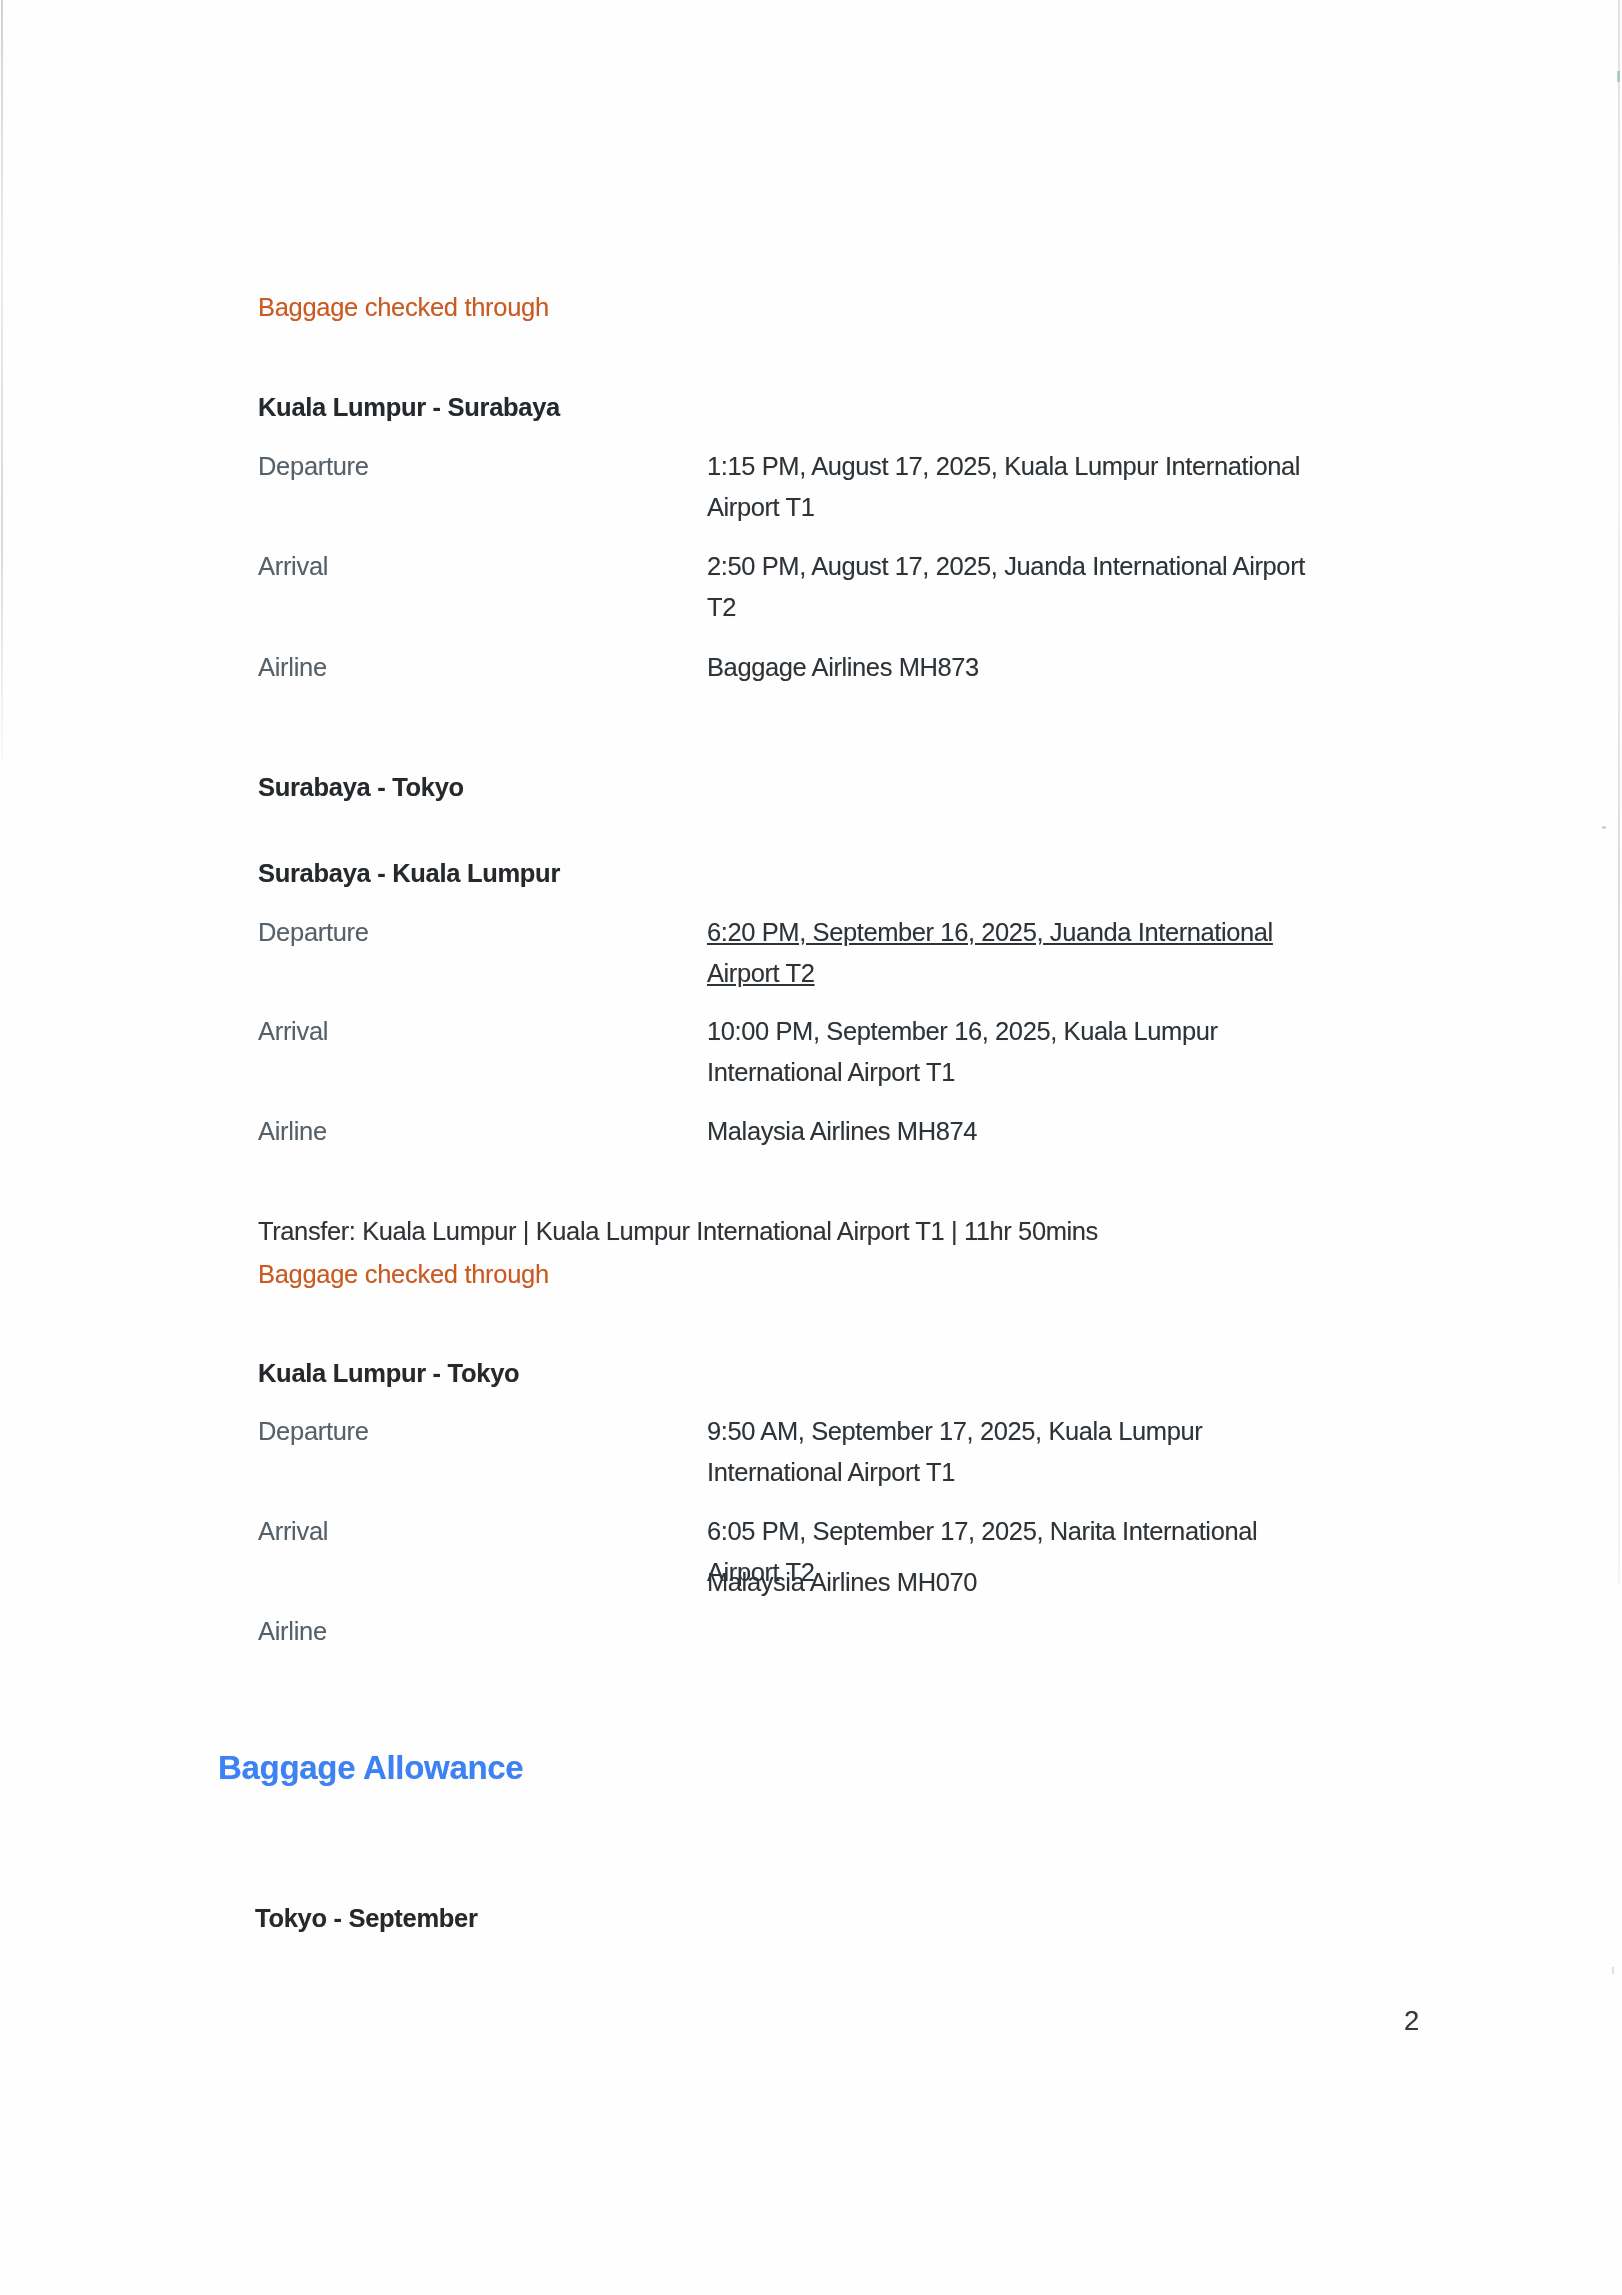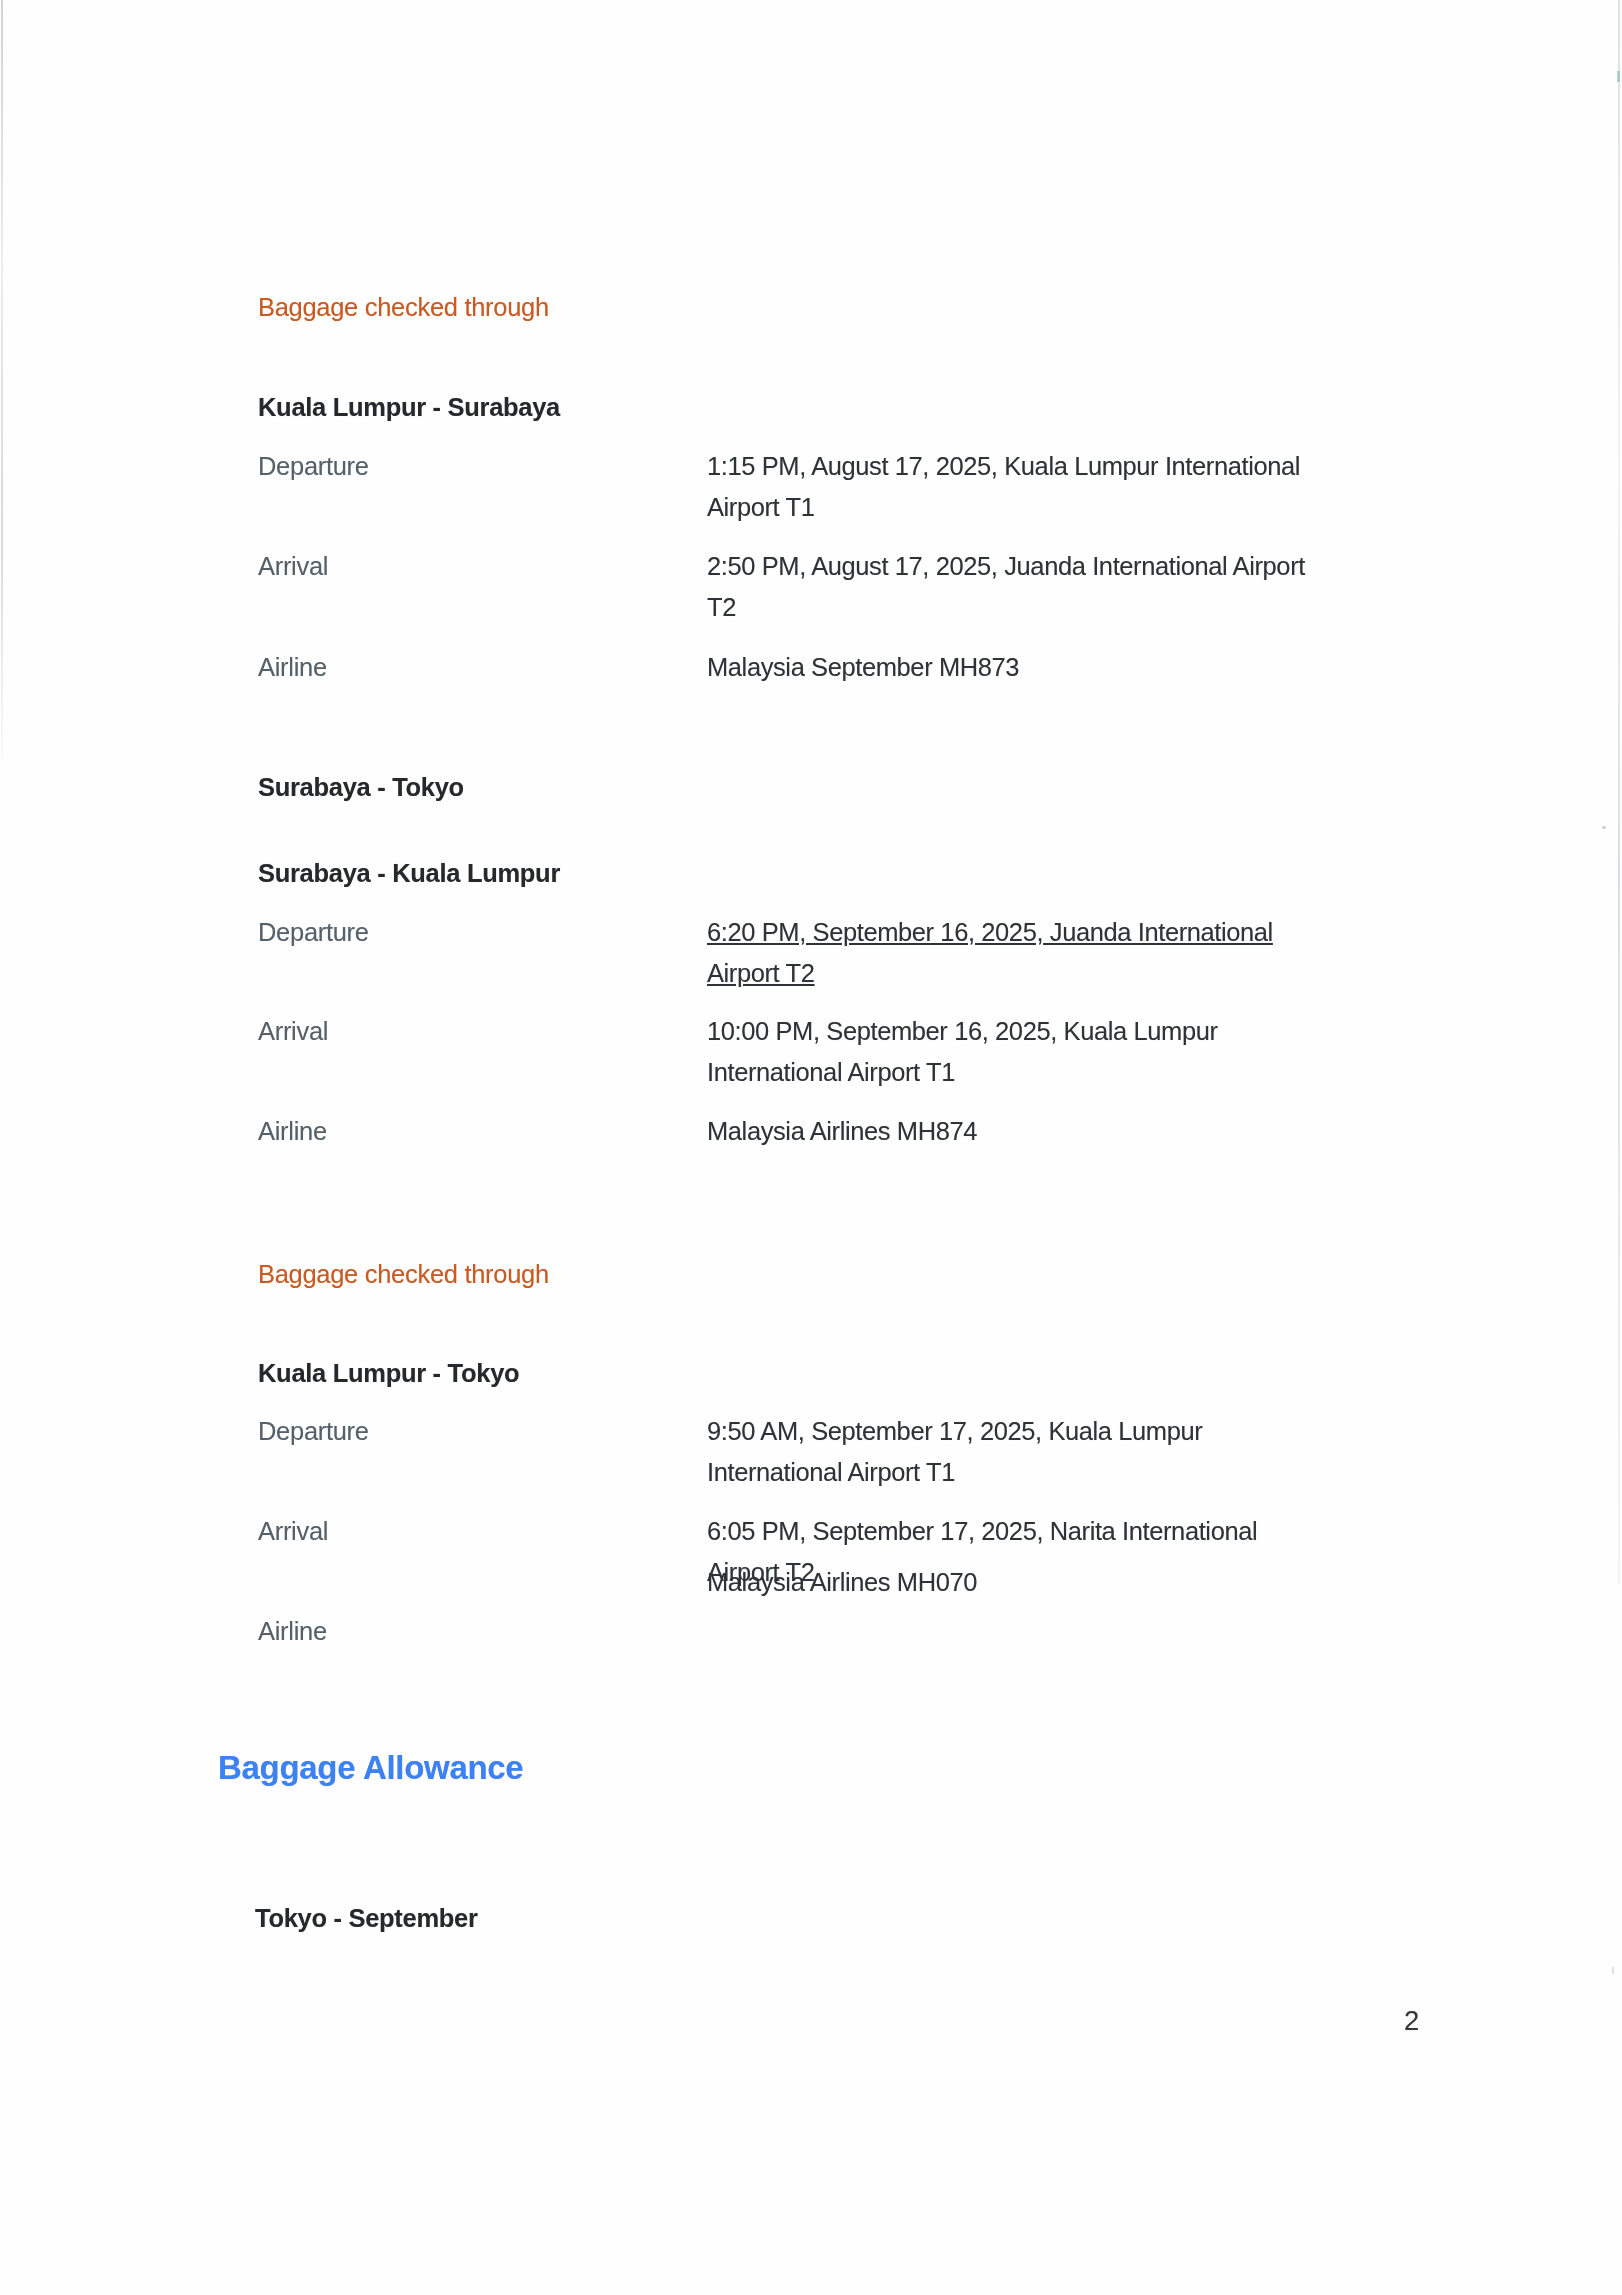--- a/index.html
+++ b/index.html
@@ -118,21 +118,21 @@
   </div>
 
   <div>
     <div class="abs label-text label-col" style="top:546px;">Arrival</div>
     <div class="abs body-text value-col" style="top:546px;">2:50 PM, August 17, 2025, Juanda International Airport
 T2</div>
   </div>
 
   <div>
     <div class="abs label-text label-col" style="top:647px;">Airline</div>
-    <div class="abs body-text value-col" style="top:647px;">Malaysia September MH873</div>
+    <div class="abs body-text value-col" style="top:647px;">Baggage Airlines MH873</div>
   </div>
 
   <div class="abs seg-title" style="left:258px; top:767px;">Surabaya - Tokyo</div>
 
   <div class="abs seg-title" style="left:258px; top:853px;">Surabaya - Kuala Lumpur</div>
 
   <div>
     <div class="abs label-text label-col" style="top:912px;">Departure</div>
     <div class="abs body-text value-col" style="top:912px;text-decoration:underline;">6:20 PM, September 16, 2025, Juanda International
 Airport T2</div>
@@ -142,20 +142,21 @@
     <div class="abs label-text label-col" style="top:1011px;">Arrival</div>
     <div class="abs body-text value-col" style="top:1011px;">10:00 PM, September 16, 2025, Kuala Lumpur
 International Airport T1</div>
   </div>
 
   <div>
     <div class="abs label-text label-col" style="top:1111px;">Airline</div>
     <div class="abs body-text value-col" style="top:1111px;">Malaysia Airlines MH874</div>
   </div>
 
+  <div class="abs body-text" style="left:258px; top:1211px; width:1112px;">Transfer: Kuala Lumpur | Kuala Lumpur International Airport T1 | 11hr 50mins</div>
 
   <div class="abs accent-note" style="left:258px; top:1254px;">Baggage checked through</div>
 
   <div class="abs seg-title" style="left:258px; top:1353px;">Kuala Lumpur - Tokyo</div>
 
   <div>
     <div class="abs label-text label-col" style="top:1411px;">Departure</div>
     <div class="abs body-text value-col" style="top:1411px;">9:50 AM, September 17, 2025, Kuala Lumpur
 International Airport T1</div>
   </div>

